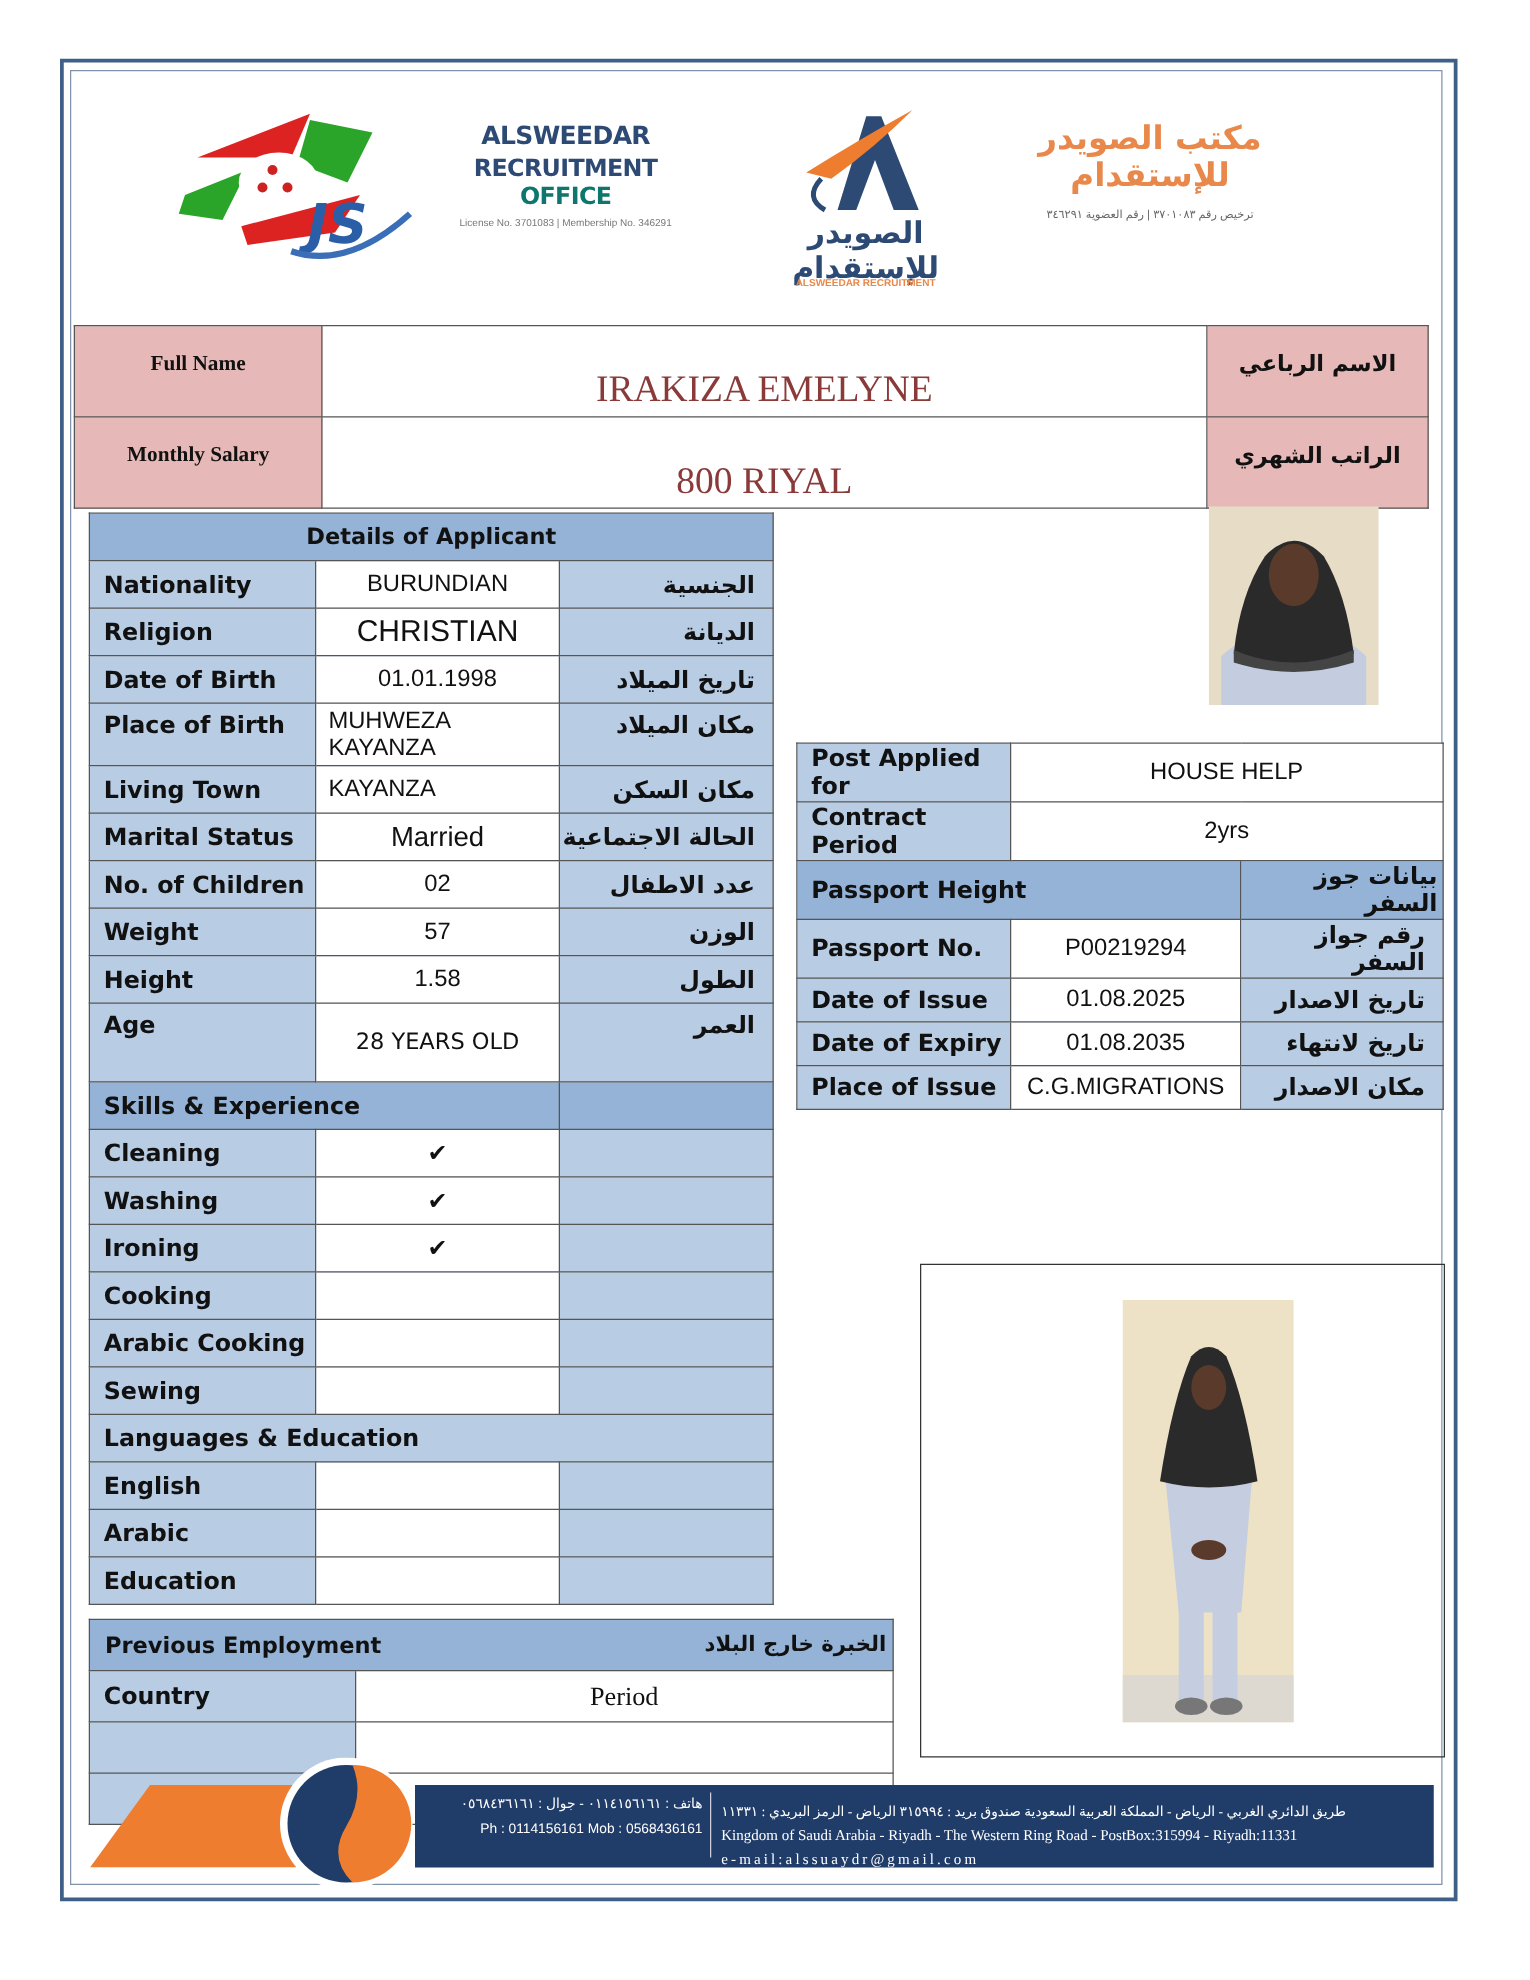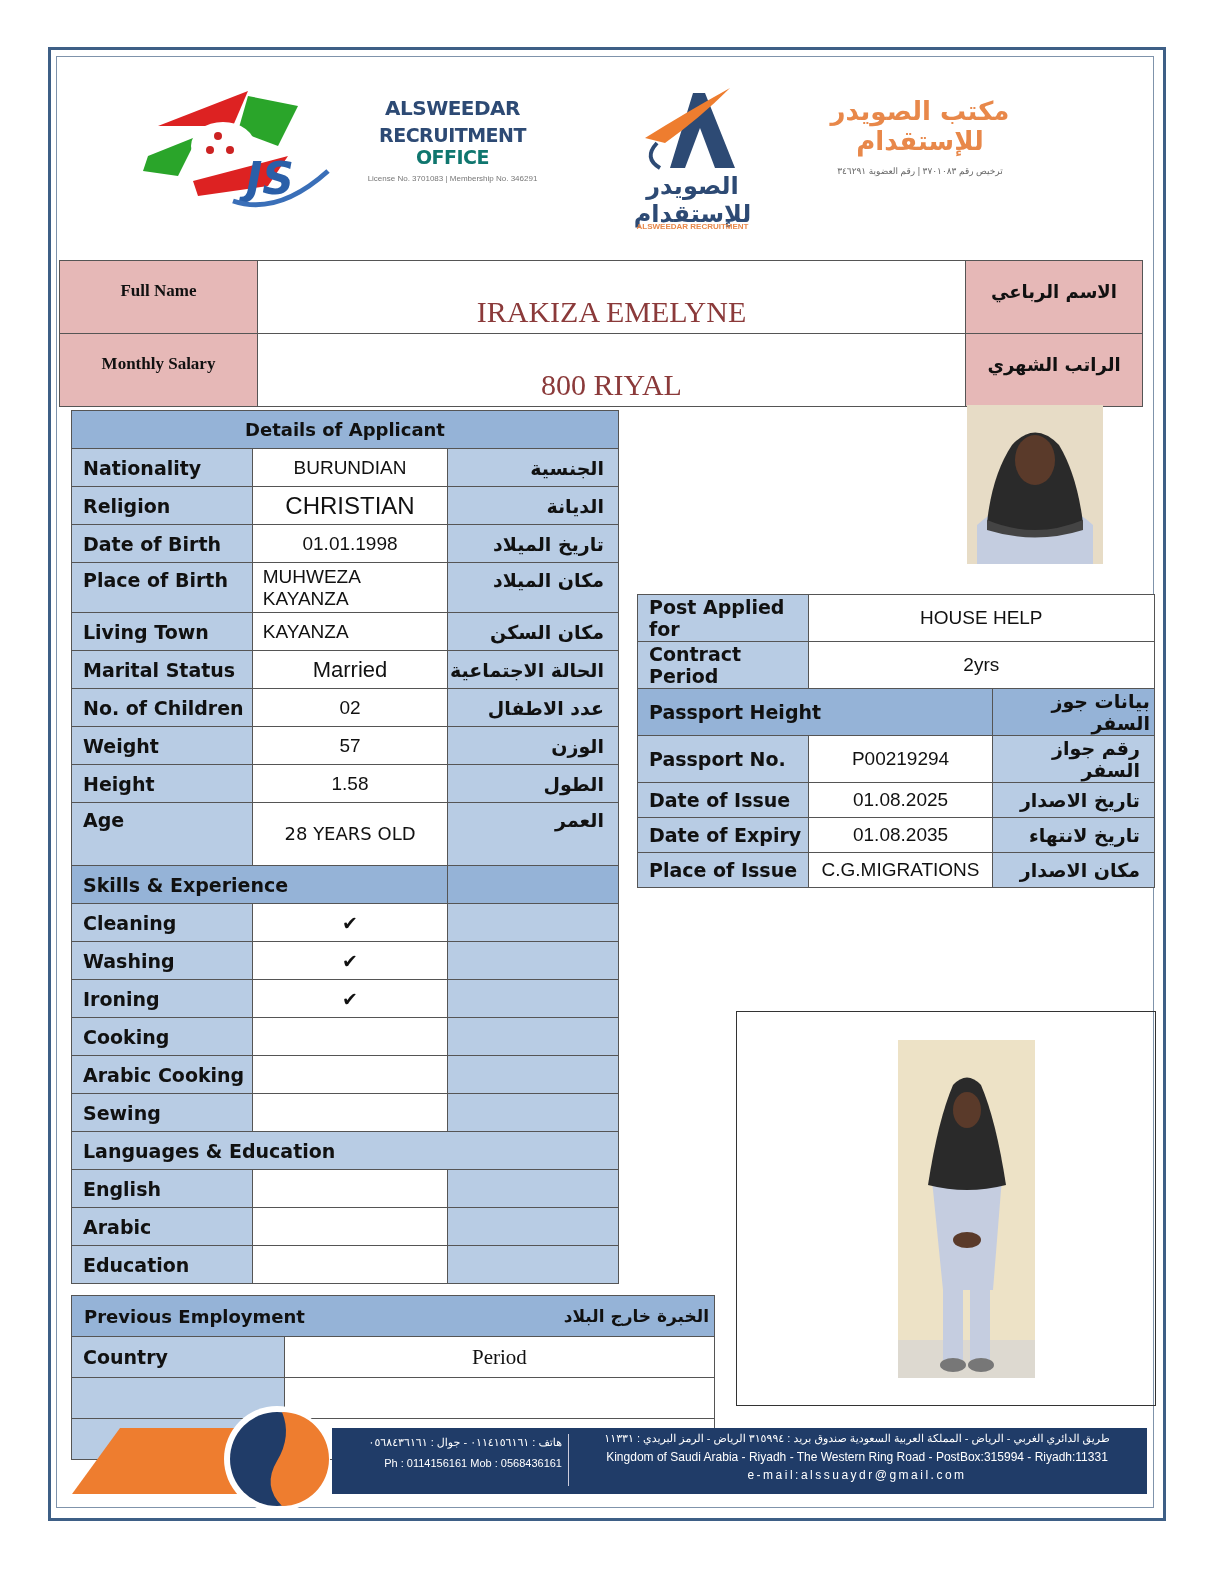--- a/index.html
+++ b/index.html
@@ -56,21 +56,21 @@
 
   
   .footer { position: absolute; left: 72px; top: 1406px; width: 1080px; height: 106px; }
   .foot-orange { position: absolute; left: 0; top: 22px; width: 165px; height: 66px; }
   .foot-bar { position: absolute; left: 260px; top: 22px; width: 815px; height: 66px; background: #203c68; }
   .foot-circle { position: absolute; left: 150px; top: 0; width: 110px; height: 106px; }
   .foot-phone { position: absolute; left: 290px; top: 30px; width: 200px; color: #fff; font-size: 11px; text-align: right; }
   .foot-phone .p1 { direction: rtl; }
   .foot-phone .p2 { margin-top: 8px; }
   .foot-sep { position: absolute; left: 496px; top: 28px; width: 1px; height: 52px; background: #ccd; }
-  .foot-addr { position: absolute; left: 505px; top: 26px; width: 560px; color: #fff; text-align: center; font-size: 12px; }
+  .foot-addr { position: absolute; left: 505px; top: 37px; width: 560px; color: #fff; text-align: left; font-size: 12px; font-family: Liberation Serif, serif; }
   .foot-addr .a1 { direction: rtl; font-size: 11px; }
   .foot-addr .a2 { margin-top: 5px; }
   .foot-addr .a3 { margin-top: 4px; letter-spacing: 2.5px; font-size: 12px; }
   .check { font-size: 20px; font-family: "DejaVu Sans", sans-serif; }
 </style>
 </head>
 <body>
 
 <div class="frame-outer"></div>
 <div class="frame-inner"></div>

